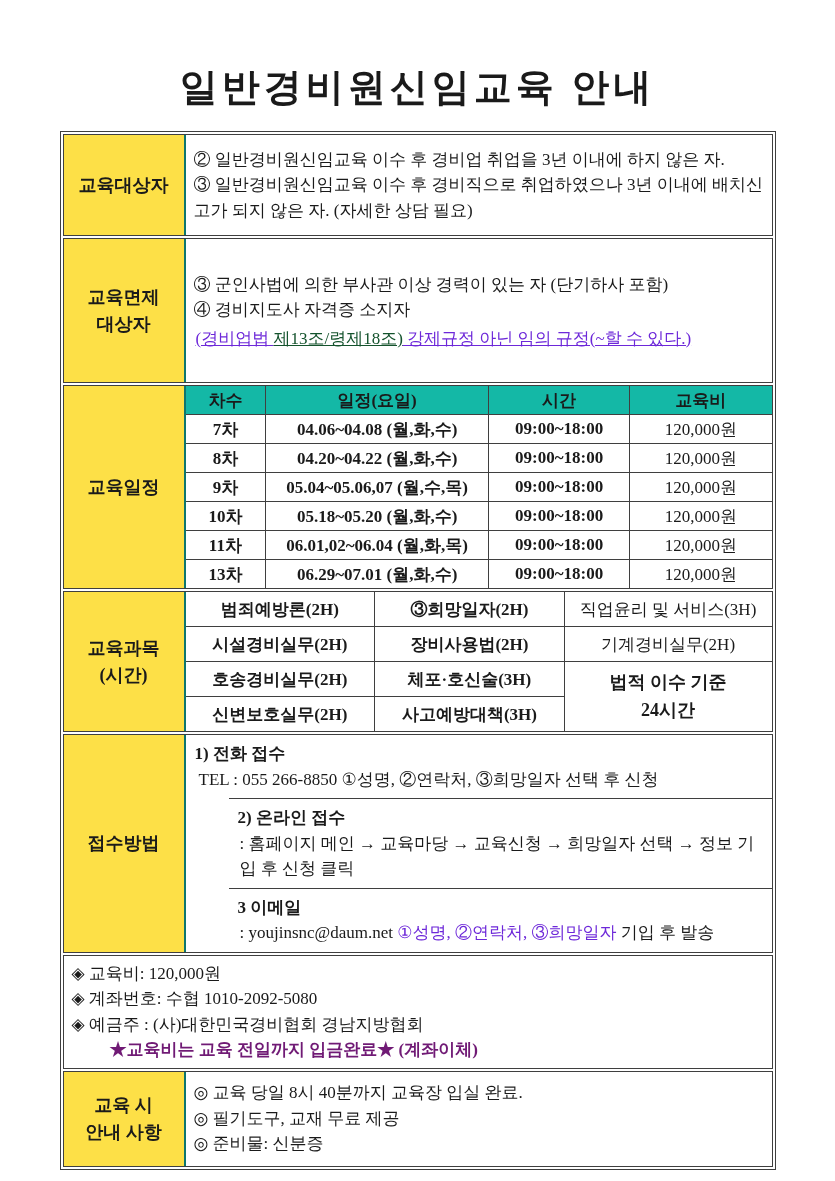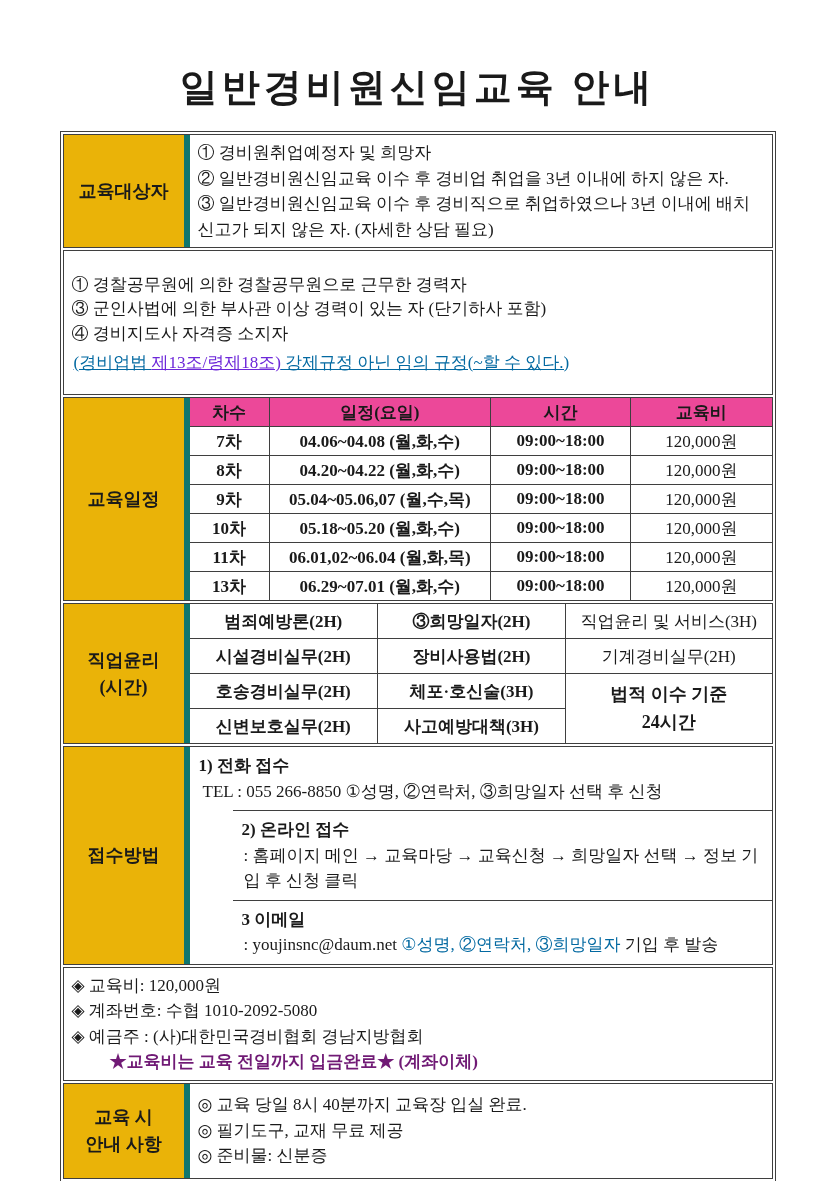--- a/index.html
+++ b/index.html
@@ -22,39 +22,39 @@
     border:1px solid #3f3f3f;
     padding:2px;
     display:flex;
     flex-direction:column;
     gap:2px;
     background:#ffffff;
   }
   .section { display:flex; border:1px solid #3f3f3f; align-items:stretch; }
   .label {
     flex:0 0 120px; width:120px;
-    background:#eab308;
-    border-right:6px solid #0f766e;
+    background:#fde047;
+    border-right:2px solid #0f766e;
     display:flex; flex-direction:column;
     justify-content:center; align-items:center;
     font-weight:bold; font-size:18px; line-height:1.5;
     text-align:center;
   }
   .content { flex:1 1 auto; min-width:0; display:flex; flex-direction:column; justify-content:center; }
   .textblock { padding:5px 8px; font-size:17px; line-height:1.5; }
   .tight { line-height:1.42; }
   .note { padding:0 8px 3px 10px; font-size:17px; }
   .note span { text-decoration:underline; }
-  .blue { color:#0369a1; }
-  .red  { color:#6d28d9; }
+  .blue { color:#6d28d9; }
+  .red  { color:#14532d; }
   table { border-collapse:collapse; width:100%; font-size:17px; }
   td,th { border:none; padding:0 4px; text-align:center; font-weight:normal; }
   .br { border-right:1px solid #3f3f3f;font-weight:bold; }
   .bb { border-bottom:1px solid #3f3f3f; }
-  .sched th { background:#ec4899; font-weight:bold; height:28px; }
+  .sched th { background:#14b8a6; font-weight:bold; height:28px; }
   .sched td { height:28px; }
   .subj td { height:34px; }
   .merged { font-weight:bold; font-size:18px; line-height:1.55; }
   .sub { padding:6px 9px; font-size:17px; line-height:1.5; }
   .sub + .sub { border-top:1px solid #3f3f3f;margin-left:43px; }
   .sub .head { font-weight:bold; }
   .warn { font-weight:bold; color:#701a75; padding-left:38px; }
 </style>
 </head>
 <body>
@@ -62,31 +62,33 @@
 <h1 class="title">일반경비원신임교육 안내</h1>
 
 <div class="doc">
 
   <div class="section" style="min-height:100px;">
     <div class="label">
       <div>교육대상자</div>
     </div>
     <div class="content">
       <div class="textblock">
-        <div>① 경비원취업예정자 및 희망자</div>
         <div>② 일반경비원신임교육 이수 후 경비업 취업을 3년 이내에 하지 않은 자.</div>
         <div>③ 일반경비원신임교육 이수 후 경비직으로 취업하였으나 3년 이내에 배치신고가 되지 않은 자. (자세한 상담 필요)</div>
       </div>
     </div>
   </div>
 
   <div class="section" style="min-height:143px;">
+    <div class="label">
+      <div>교육면제</div>
+      <div>대상자</div>
+    </div>
     <div class="content">
       <div class="textblock tight">
-        <div>① 경찰공무원에 의한 경찰공무원으로 근무한 경력자</div>
         <div>③ 군인사법에 의한 부사관 이상 경력이 있는 자 (단기하사 포함)</div>
         <div>④ 경비지도사 자격증 소지자</div>
       </div>
       <div class="note"><span class="blue">(경비업법 </span><span class="red">제13조/령제18조)</span><span class="blue"> 강제규정 아닌 임의 규정(~할 수 있다.)</span></div>
     </div>
   </div>
 
   <div class="section">
     <div class="label">
       <div>교육일정</div>
@@ -136,21 +138,21 @@
           <td class="br">09:00~18:00</td>
           <td>120,000원</td>
         </tr>
       </tbody>
         </table>
     </div>
   </div>
 
   <div class="section">
     <div class="label">
-      <div>직업윤리</div>
+      <div>교육과목</div>
       <div>(시간)</div>
     </div>
     <div class="content">
       <table class="subj">
         <tbody>
             <tr>
           <td class="br bb" style="width:32.3%">범죄예방론(2H)</td>
           <td class="br bb" style="width:32.3%">③희망일자(2H)</td>
           <td class="bb" style="width:35.4%">직업윤리 및 서비스(3H)</td>
         </tr>

